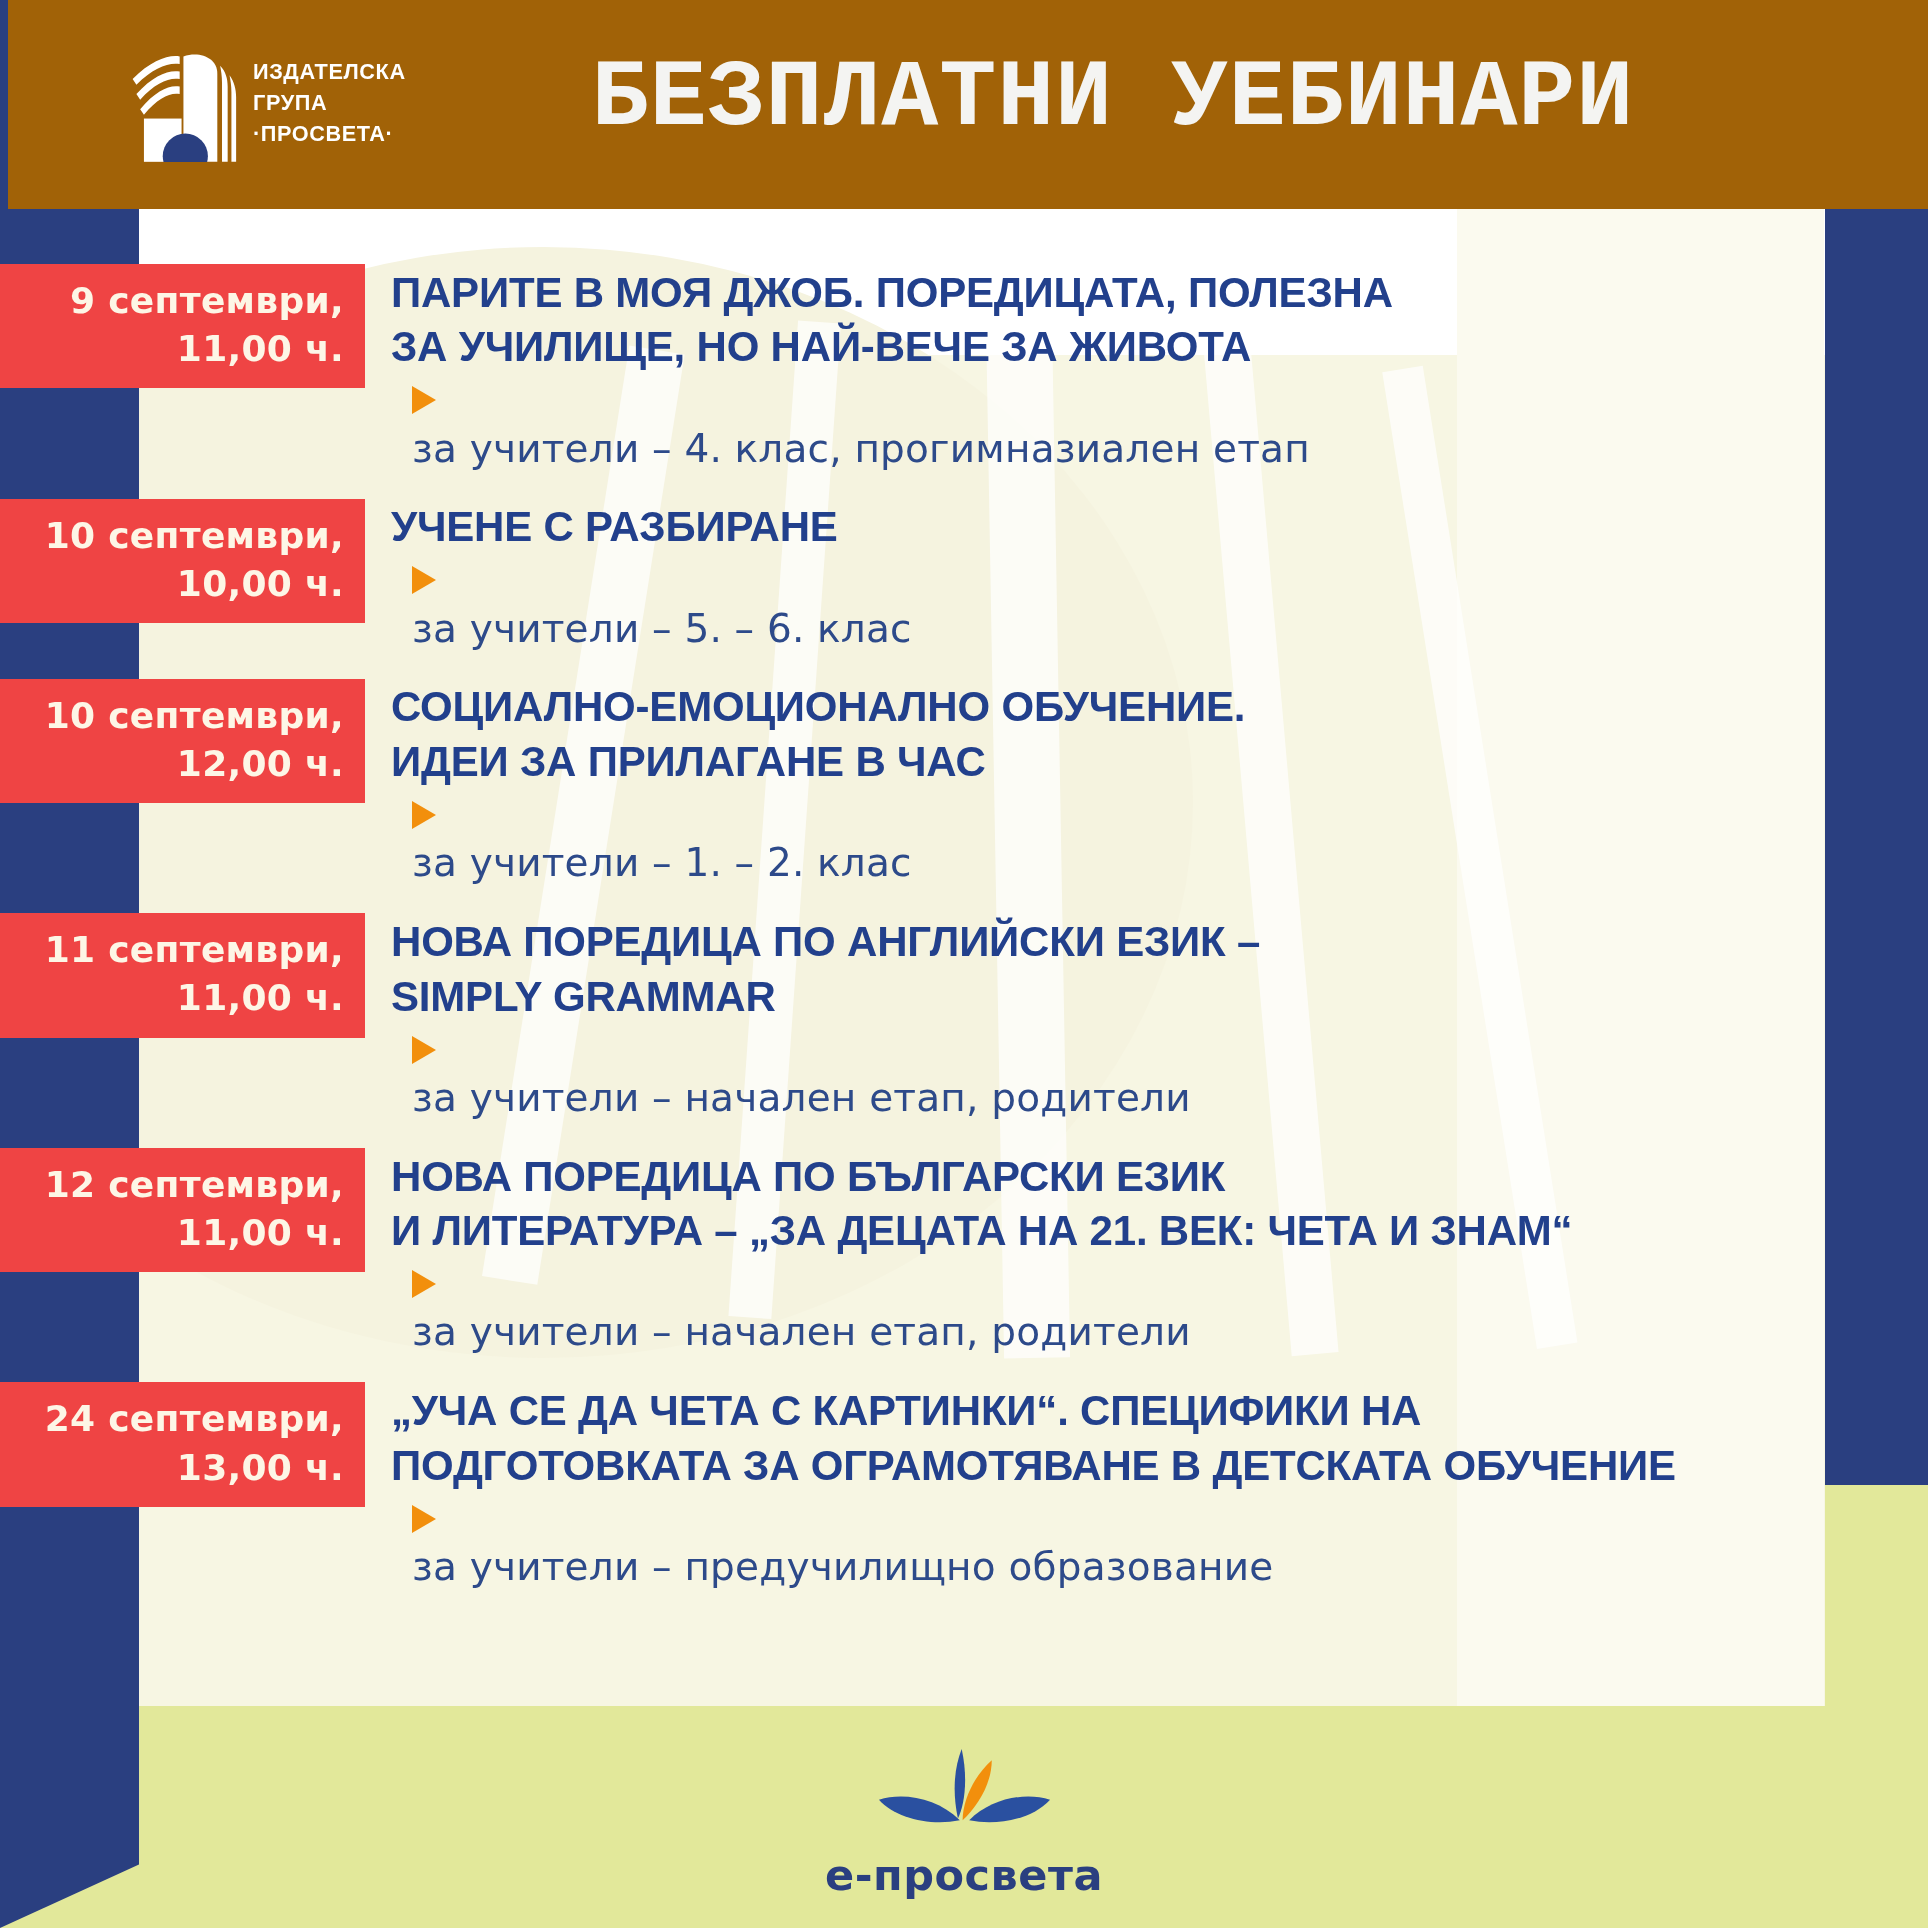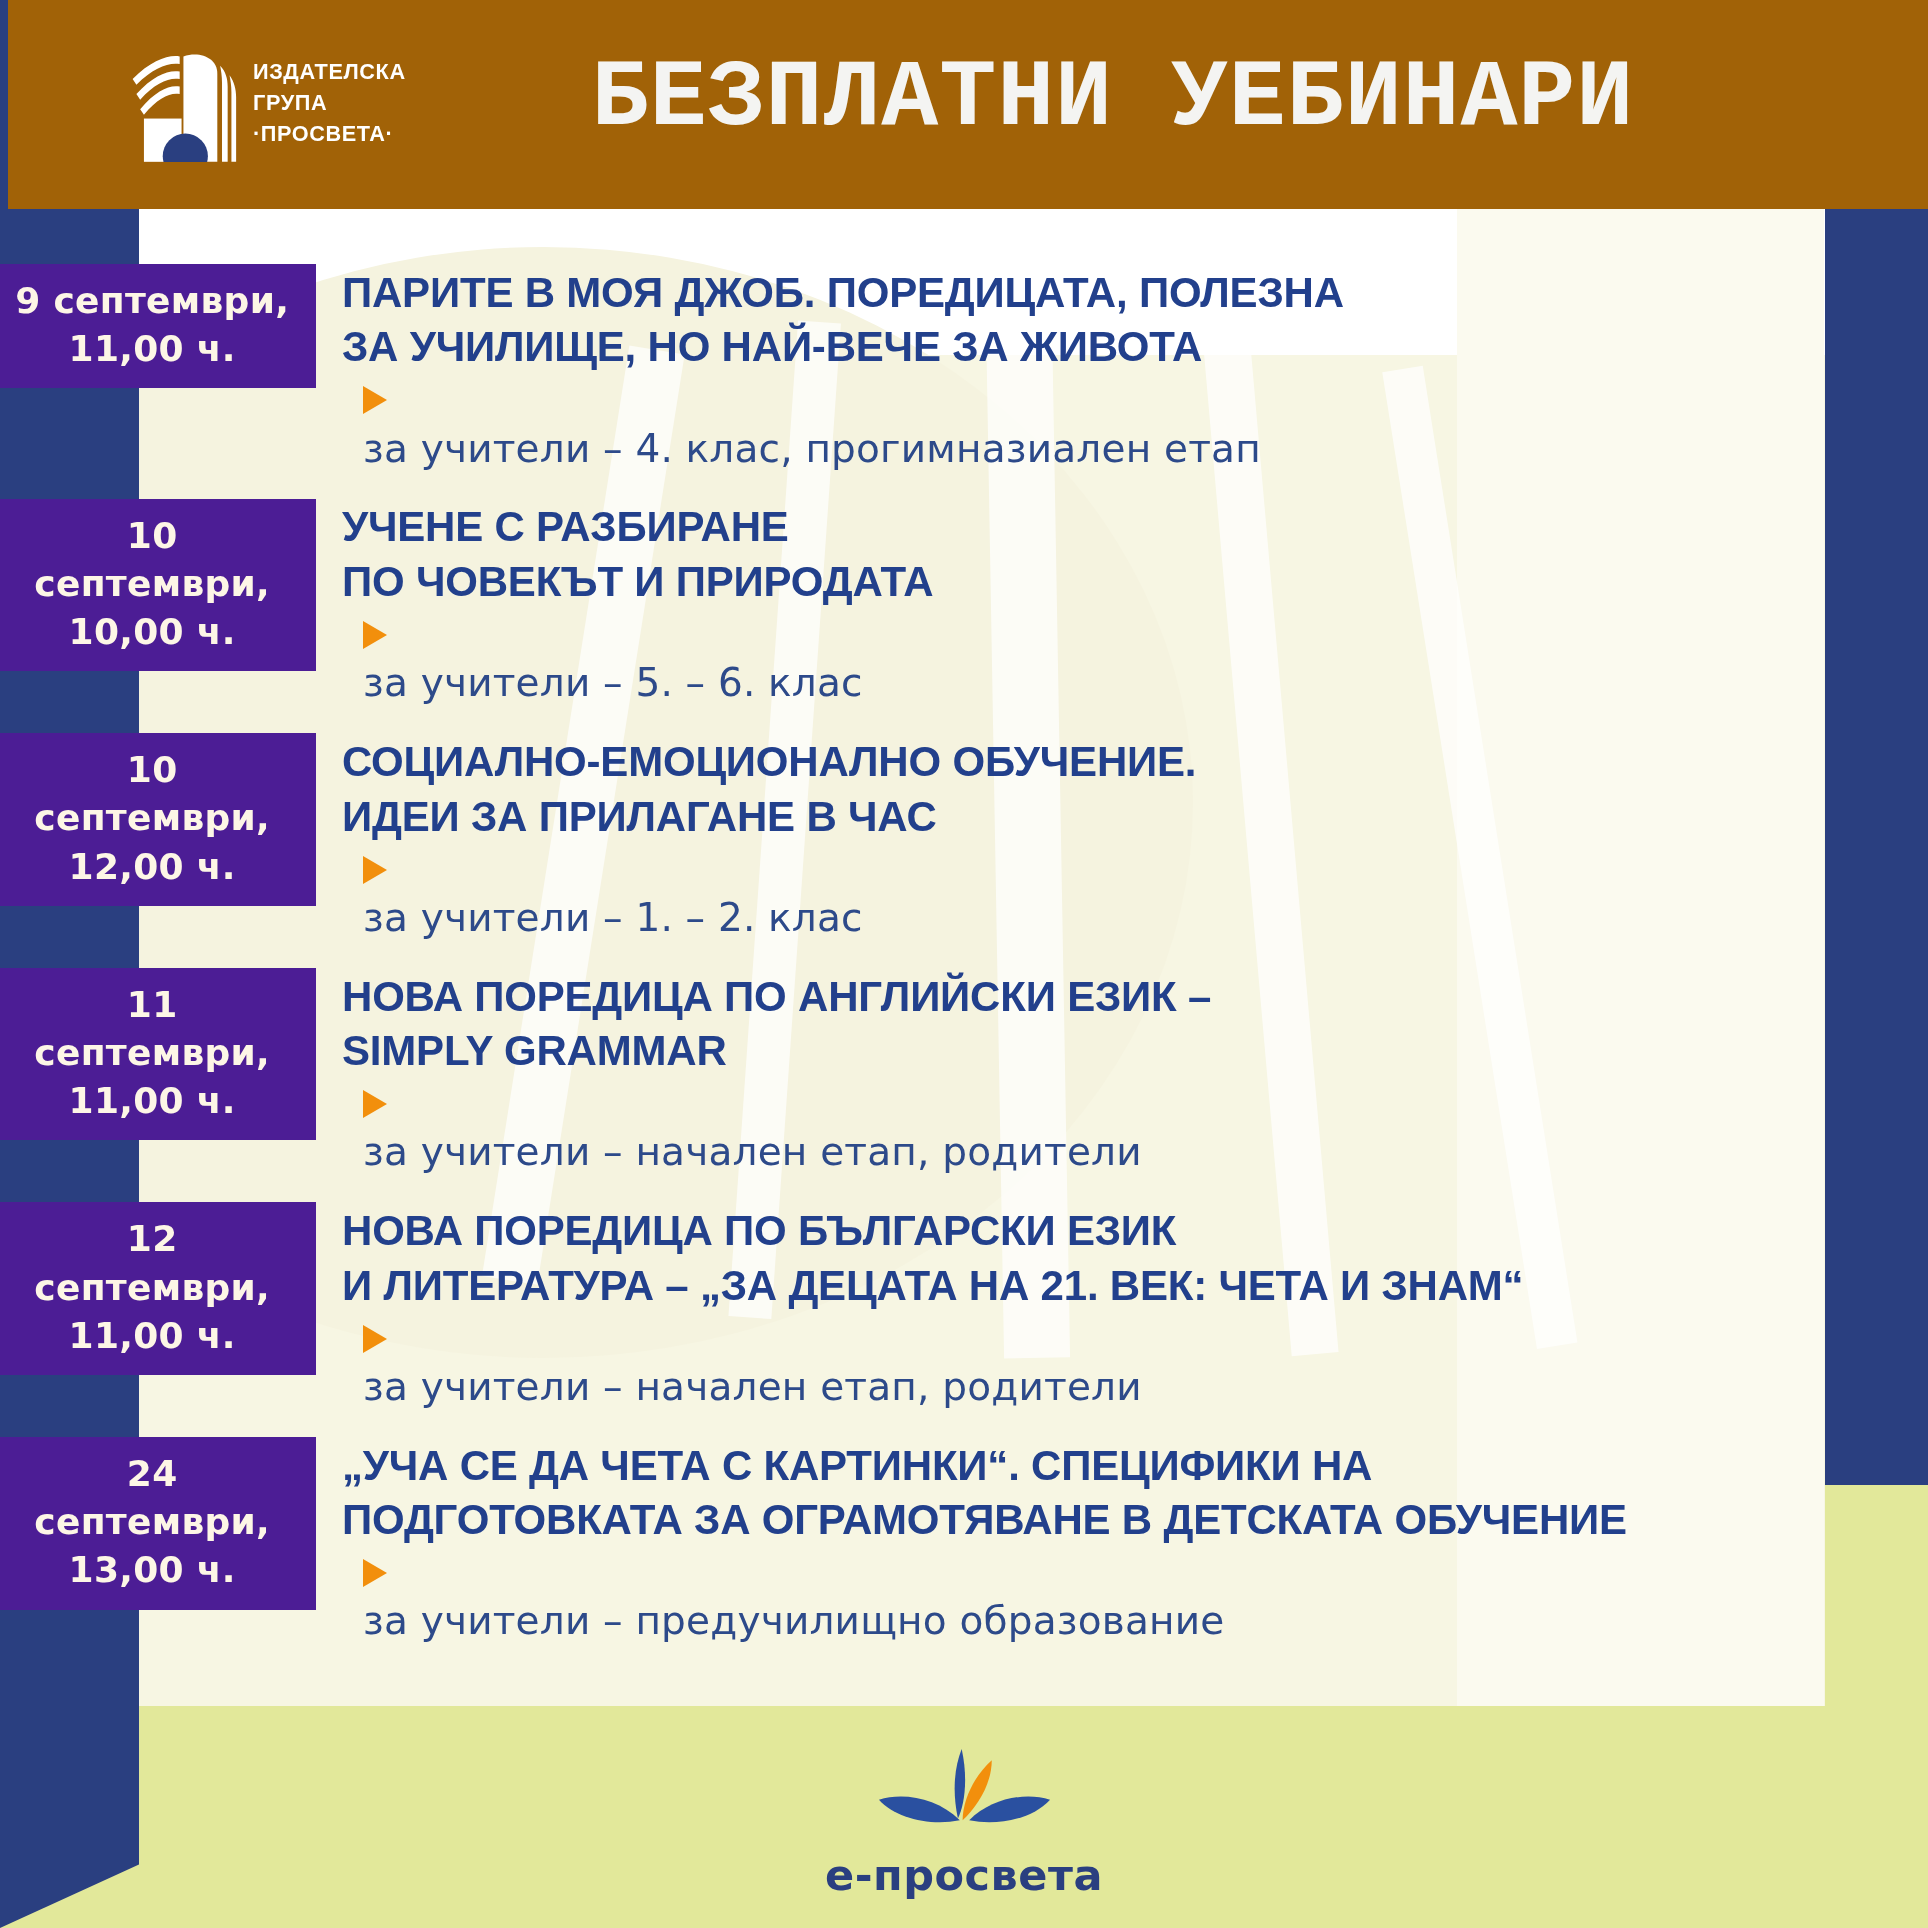--- a/index.html
+++ b/index.html
@@ -140,25 +140,25 @@
     z-index: 8;
   }
   .row {
     position: relative;
     display: flex;
     align-items: flex-start;
     margin-bottom: 7.5px;
   }
   .datebox {
     flex: 0 0 auto;
-    width: 316px;
+    width: 365px;
     box-sizing: border-box;
-    background: #4c1d95;
+    background: #ef4444;
     color: #fdf6e6;
-    text-align: center;
+    text-align: right;
     padding: 13px 21px 15px 9.4px;
     font-size: 36px;
     line-height: 1.34;
     font-weight: 700;
     font-family: "DejaVu Sans", sans-serif;
     letter-spacing: 0.3px;
   }
   .datebox .d2 { display: block; }
   .row-body {
     flex: 1 1 auto;
@@ -292,21 +292,20 @@
       </div>
     </div>
 
     <div class="row" style="margin-top:28px;">
       <div class="datebox">
         <span>10 септември,</span>
         <span class="d2">10,00 ч.</span>
       </div>
       <div class="row-body">
         <div class="ev-title">УЧЕНЕ С РАЗБИРАНЕ</div>
-        <div class="ev-title">ПО ЧОВЕКЪТ И ПРИРОДАТА</div>
         <div class="ev-sub">
           <span class="bullet-tri"></span>
           <span class="ev-sub-text">за учители – 5. – 6. клас</span>
         </div>
       </div>
     </div>
 
     <div class="row" style="margin-top:28px;">
       <div class="datebox">
         <span>10 септември,</span>

